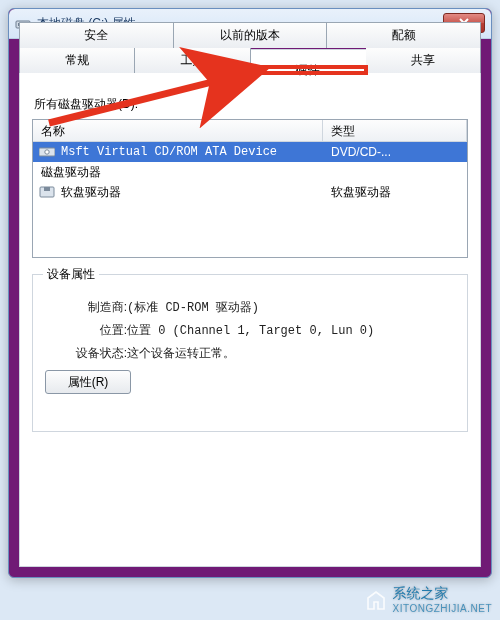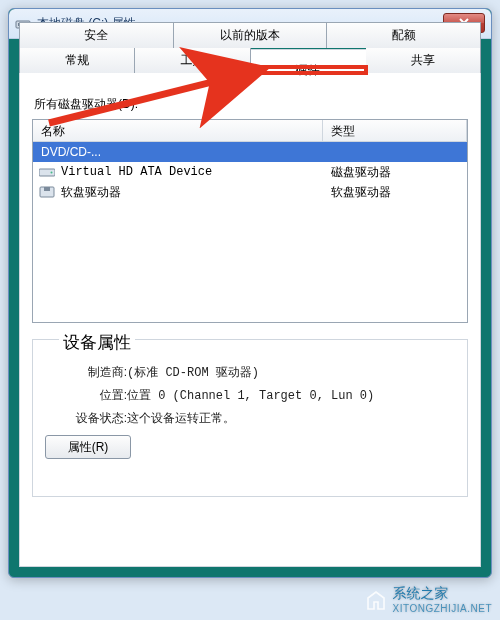--- a/index.html
+++ b/index.html
@@ -10,21 +10,21 @@
     background: #dce8f5;
     width: 500px;
     height: 620px;
     overflow: hidden;
     position: relative;
   }
   .win {
     position: absolute;
     left: 8px; top: 8px;
     width: 484px; height: 570px;
-    background: #0f766e;
+    background: #701a75;
     border: 1px solid #6a8fbf;
     border-radius: 6px;
     box-shadow: 0 2px 12px rgba(0,0,0,.25);
     overflow: visible;
   }
   .titlebar {
     height: 30px;
     background: linear-gradient(#e9f1fb, #d6e6f8);
     border-bottom: 1px solid #b9cce2;
     display: flex;
@@ -90,21 +90,21 @@
     outline: 4px solid #e5331e;
     outline-offset: -2px;
     z-index: 5;
     position: relative;
   }
   .section-label {
     margin: 6px 0 6px 2px;
   }
   .listview {
     border: 1px solid #9aa6b3;
-    height: 204px;
+    height: 139px;
     background: #fff;
     display: flex;
     flex-direction: column;
   }
   .list-head {
     display: flex;
     height: 22px;
     background: linear-gradient(#fdfdfd, #eef1f5);
     border-bottom: 1px solid #cfd6de;
   }
@@ -145,24 +145,24 @@
   }
   .groupbox {
     margin-top: 16px;
     border: 1px solid #cfd6de;
     position: relative;
     padding: 18px 12px 12px 12px;
     height: 158px;
   }
   .group-legend {
     position: absolute;
-    top: -9px; left: 26px;
+    top: -9px; left: 10px;
     background: #fff;
     padding: 0 4px;
-    font-size: 17px;
+    font-size: 12px;
   }
   .prop-row {
     display: flex;
     margin: 6px 0;
     font-size: 12px;
   }
   .prop-label { width: 82px; color: #222; text-align: right; }
   .prop-val { flex: 1; color: #222; font-family: "Courier New", "SimSun", monospace; }
   .btn-row {
     display: flex; 
@@ -247,30 +247,30 @@
 
     <div class="section-label">所有磁盘驱动器(D):</div>
 
     <div class="listview">
       <div class="list-head">
         <div class="col col-name"><span>名称</span></div>
         <div class="col col-type"><span>类型</span></div>
       </div>
       <div class="list-body">
         <div class="row sel">
+          <div class="cell-name">
+            <span class="drive-icon"><svg viewBox="0 0 16 12">
+                  <rect x="0" y="2" width="16" height="8" rx="1" fill="#dbe3ec" stroke="#7b8a9b"></rect>
+                  <circle cx="8" cy="6" r="2.2" fill="#fff" stroke="#7b8a9b"></circle>
+                </svg></span>
+            <span>Msft Virtual CD/ROM ATA Device</span>
+          </div>
           <div class="cell-type">DVD/CD-...</div>
         </div>
         <div class="row">
-          <div class="cell-name">
-            <span class="drive-icon"><svg viewBox="0 0 16 12">
-                  <rect x="0" y="3" width="16" height="7" rx="1" fill="#dbe3ec" stroke="#7b8a9b"></rect>
-                  <circle cx="12.5" cy="6.5" r="1" fill="#4b8"></circle>
-                </svg></span>
-            <span>Virtual HD ATA Device</span>
-          </div>
           <div class="cell-type">磁盘驱动器</div>
         </div>
         <div class="row">
           <div class="cell-name">
             <span class="drive-icon"><svg viewBox="0 0 16 12">
                   <rect x="1" y="1" width="14" height="10" rx="1" fill="#dbe3ec" stroke="#7b8a9b"></rect>
                   <rect x="5" y="1" width="6" height="4" fill="#7b8a9b"></rect>
                 </svg></span>
             <span>软盘驱动器</span>
           </div>

